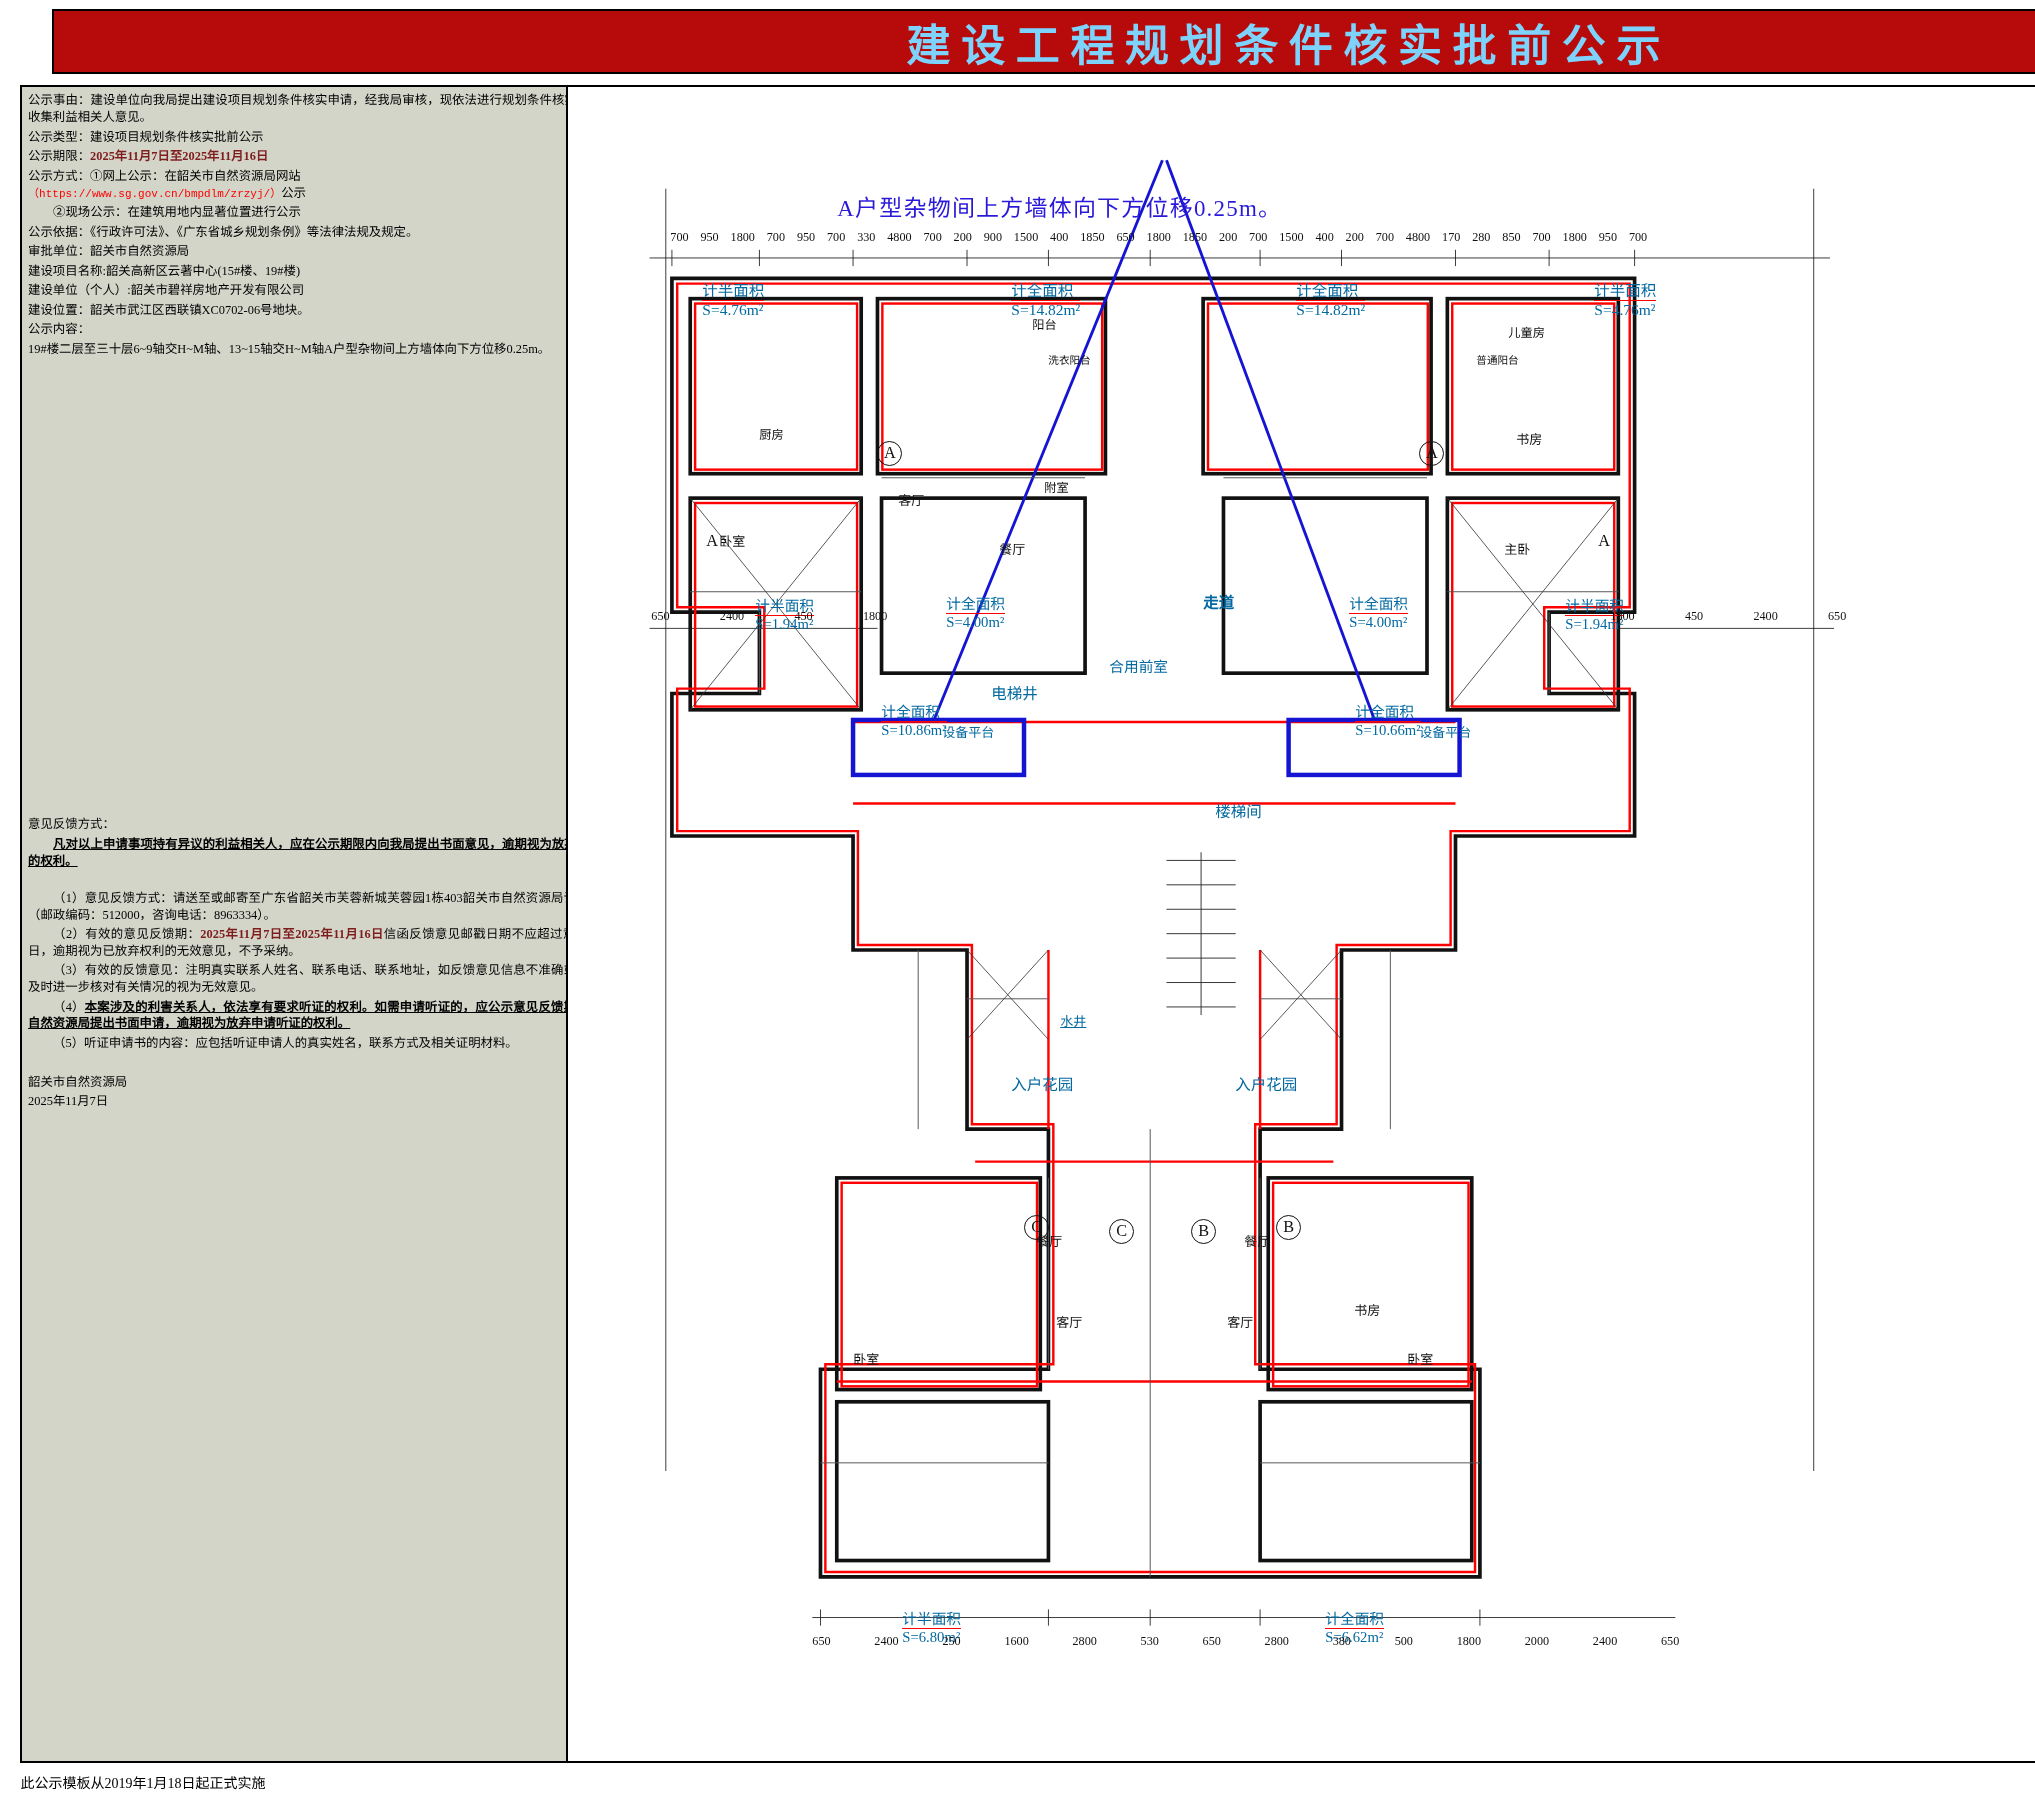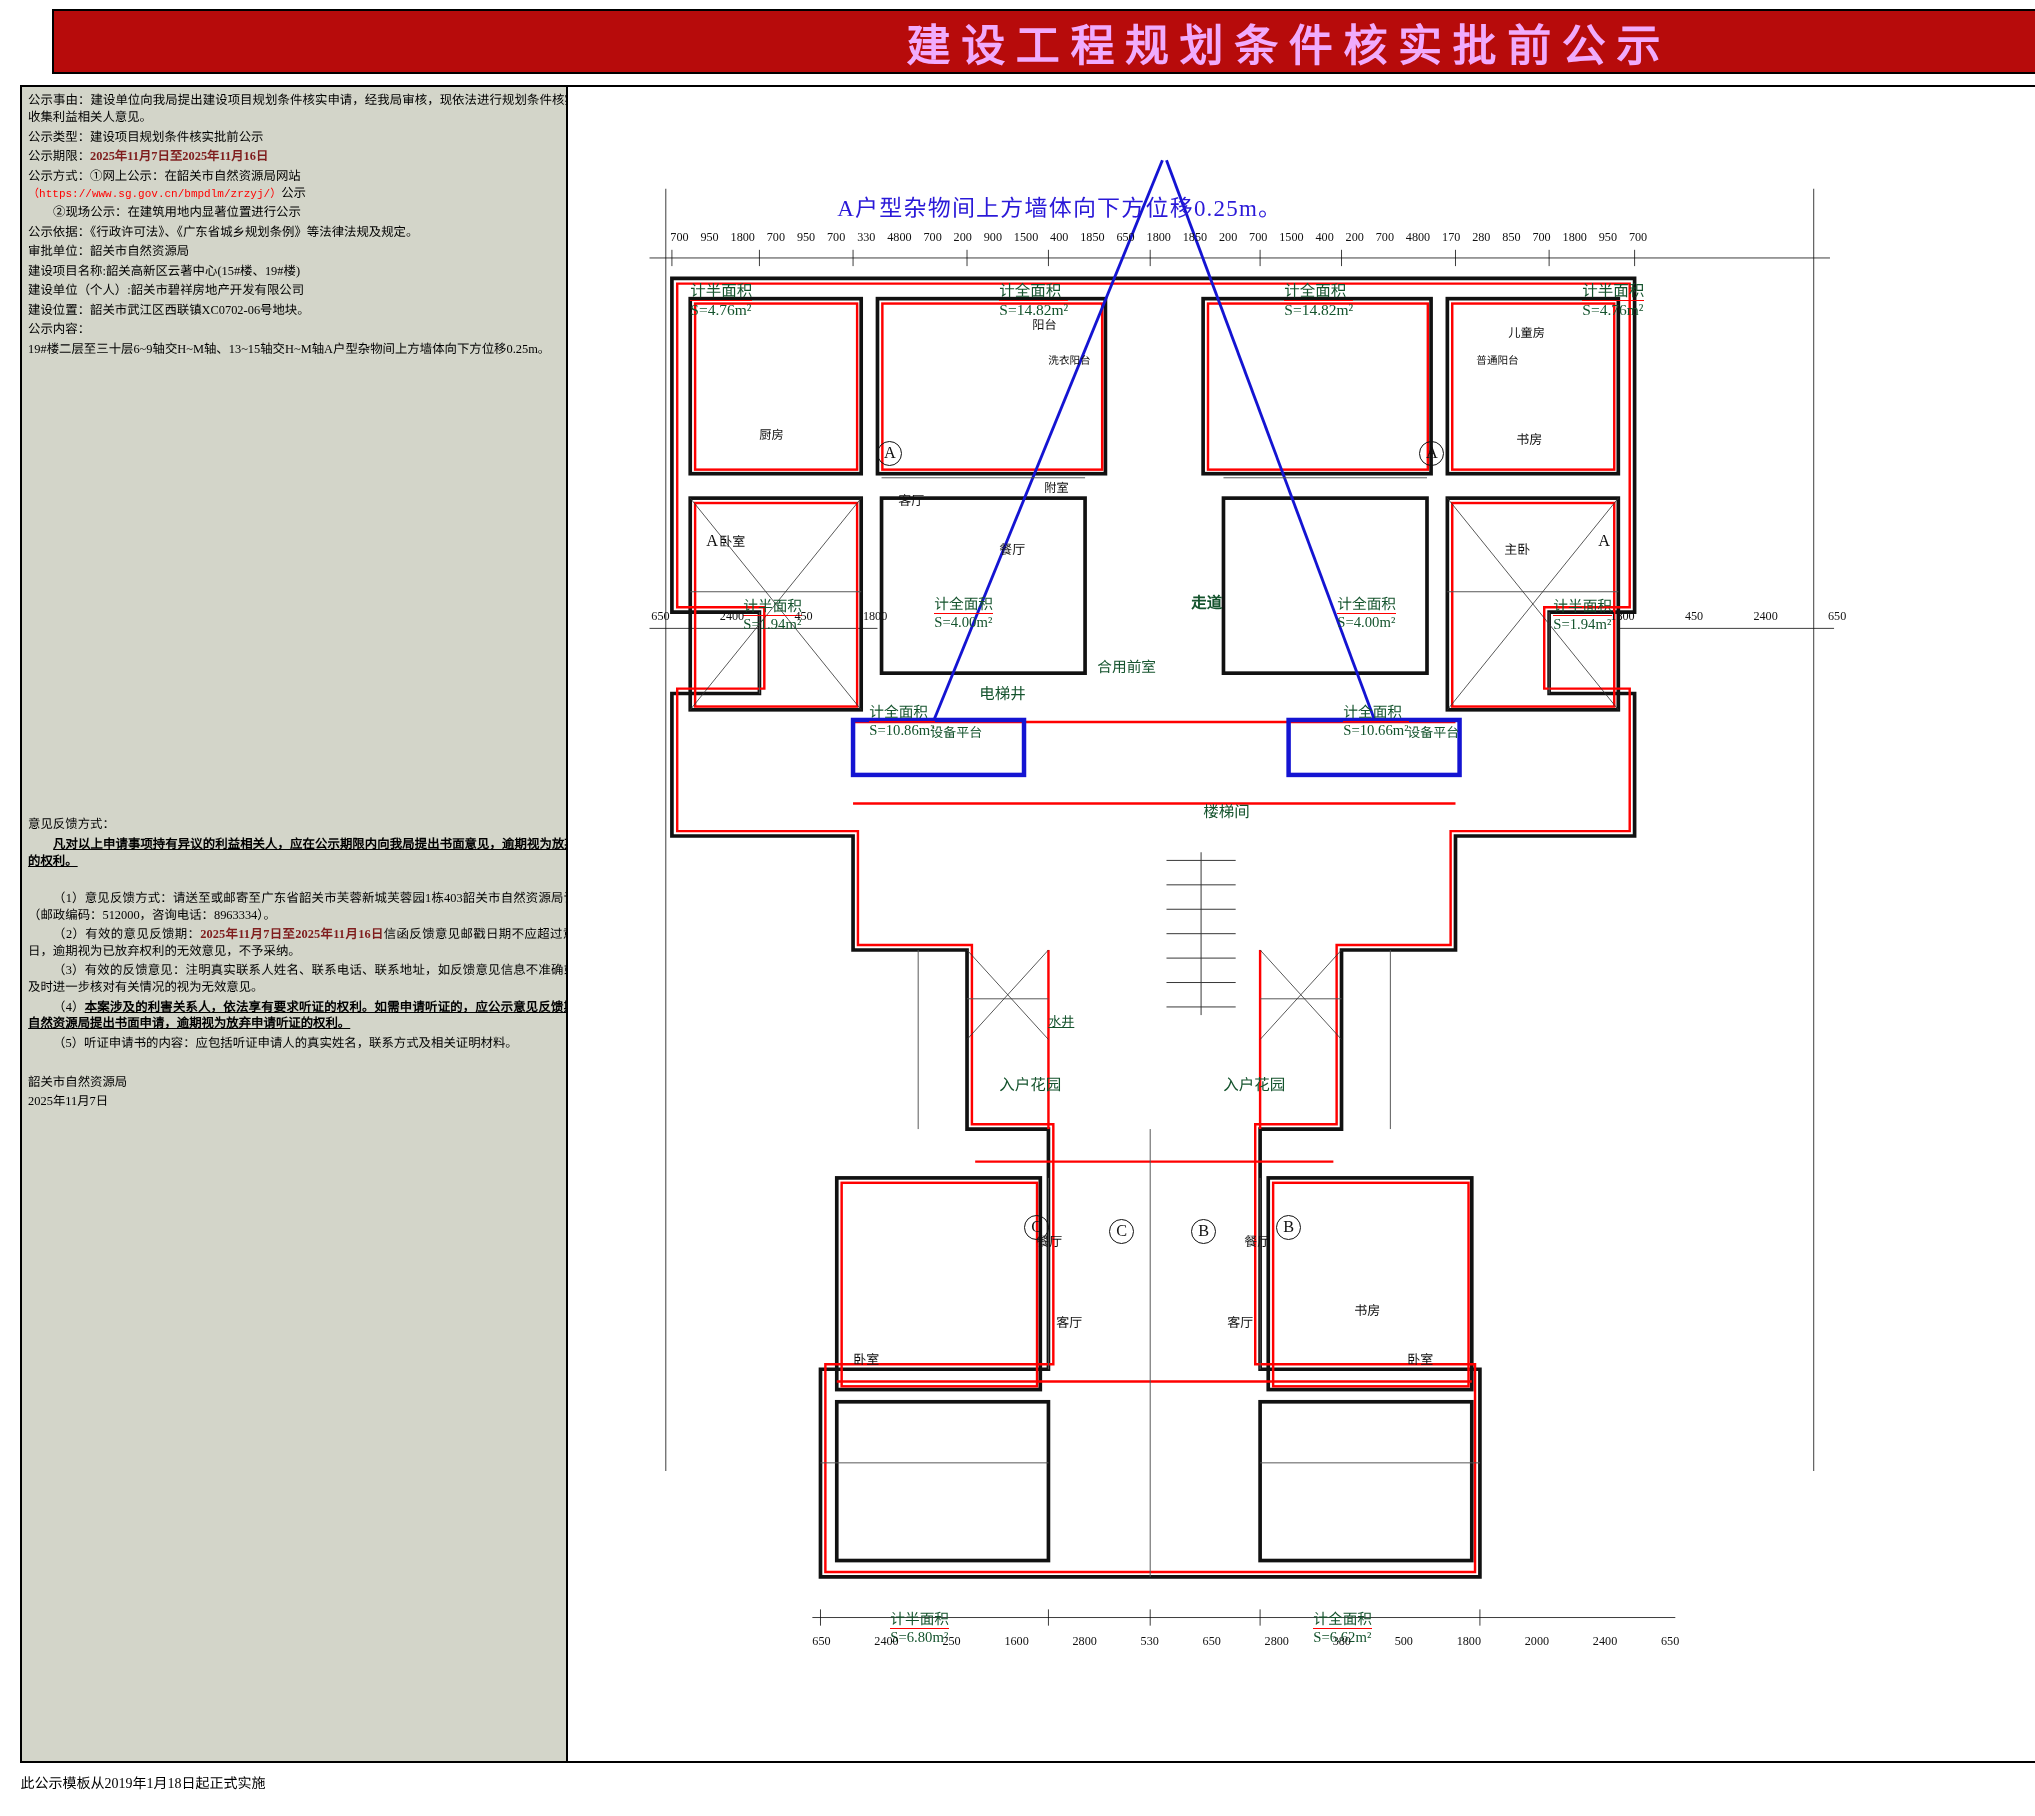--- a/index.html
+++ b/index.html
@@ -10,21 +10,21 @@
   }
   .page{position:absolute;left:0;top:0;width:2567px;height:1817px;background:#fff;}
 
   
   .banner{
     position:absolute;left:52px;top:9px;width:2463px;height:65px;
     background:#b70b0b;border:2.8px solid #000;box-sizing:border-box;
     display:flex;align-items:center;justify-content:center;
   }
   .banner-text{
-    color:#f0abfc;font-size:44px;font-weight:bold;letter-spacing:10.6px;
+    color:#7dd3fc;font-size:44px;font-weight:bold;letter-spacing:10.6px;
     font-family:"Liberation Serif","DejaVu Serif",serif;
     white-space:nowrap;text-indent:10.6px;
   }
 
   
   .frame{
     position:absolute;left:16.3px;top:81px;width:2535px;height:1681px;
   }
 
   
@@ -63,21 +63,21 @@
 
   
   .footer-left{
     position:absolute;left:20.4px;top:1772px;font-size:14px;color:#000;
     font-family:"Liberation Serif","DejaVu Serif",serif;
     text-align:right;
   }
 
   
   .an{position:absolute;font-family:"Liberation Serif","DejaVu Serif",serif;white-space:nowrap;}
-  .an-red{color:#14532d;}
+  .an-red{color:#0369a1;margin-left:12px;}
   .an-blk{color:#111;}
   .unit-badge{
     position:absolute;font-size:16.3px;color:#111;border:1.2px solid #111;border-radius:50%;
     width:23px;height:23px;display:flex;align-items:center;justify-content:center;
     font-family:"Liberation Serif","DejaVu Serif",serif;
   }
 </style>
 </head>
 <body>
 

